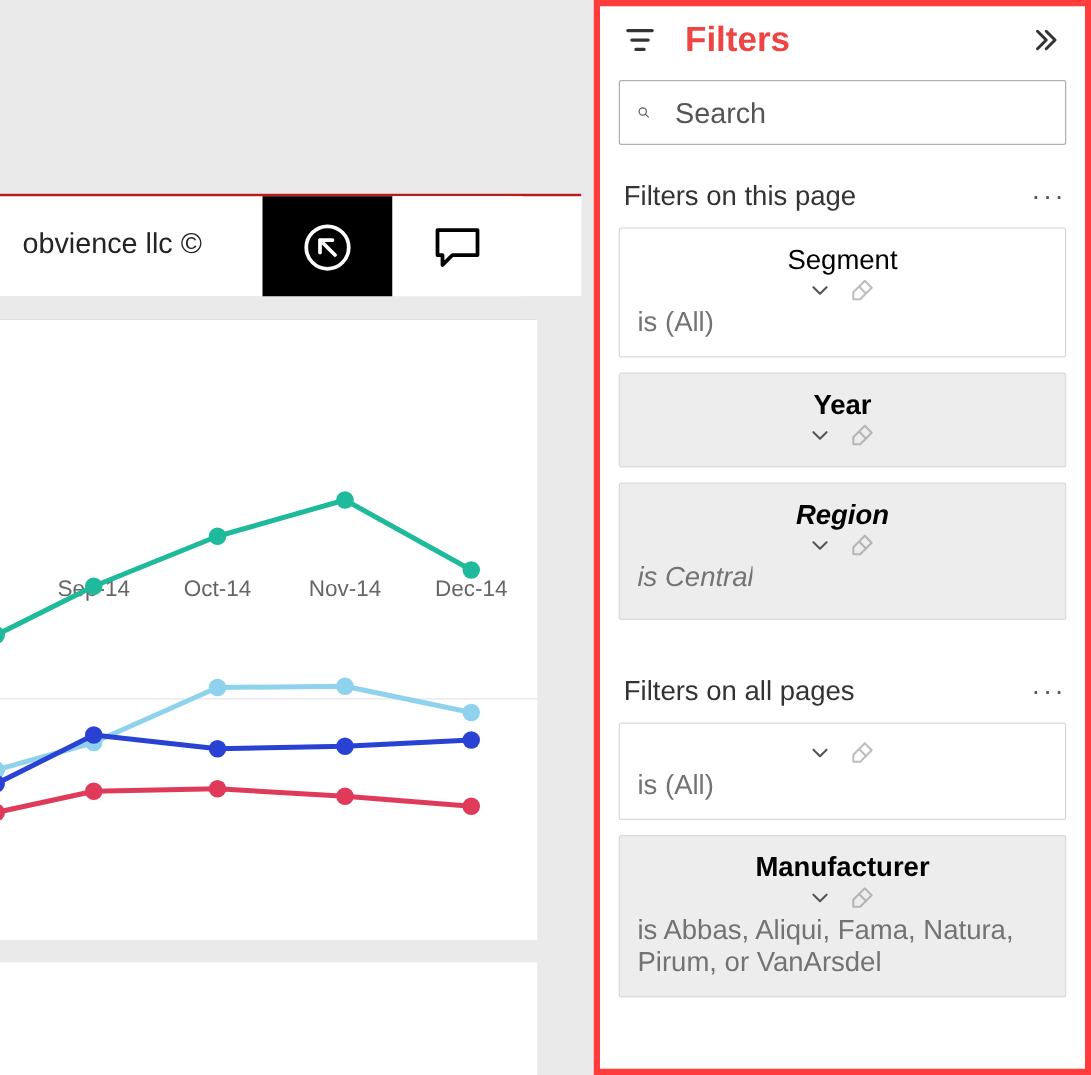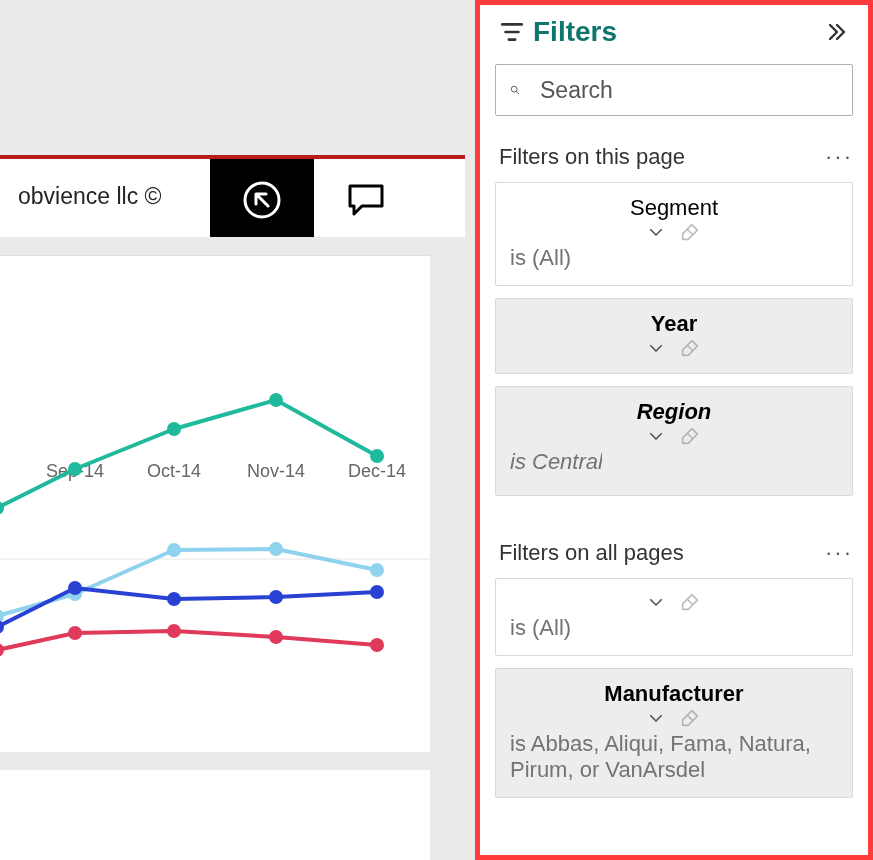--- a/index.html
+++ b/index.html
@@ -13,21 +13,21 @@
   .root { position: relative; width: 873px; height: 860px; }
 
   
   .canvas-top {
     position: absolute; left: 0; top: 0; width: 475px; height: 155px;
     background: #eaeaea;
   }
   .canvas-strip {
     position: absolute; left: 0; top: 155px; width: 465px; height: 82px;
     background: #fff;
-    border-top: 4px solid #b91c1c;
+    border-top: 2px solid #b91c1c;
   }
   .copyright {
     position: absolute; left: 18px; top: 24px;
     font-size: 23px; color: #252423;
   }
   .black-btn {
     position: absolute; top: 0; left: 210px; width: 104px; height: 82px;
     background: #000; display:flex; align-items:center; justify-content:center;
   }
   .comment-btn {
@@ -64,21 +64,21 @@
     outline: 5px solid #ff3b3b;
     outline-offset: -5px;
   }
   .pane-inner {
     position: absolute; left: 20px; right: 20px; top: 10px; bottom: 10px;
   }
   .pane-header {
     display:flex; align-items:center; padding: 6px 4px 16px 4px;
   }
   .pane-title {
-    font-size: 28px; font-weight: 600; color: #0f766e; margin-left: 8px; flex:1;
+    font-size: 28px; font-weight: 600; color: #ef4444; margin-left: 23px; flex:1;
   }
   .search-box {
     border: 1px solid #b0b0b0; height: 52px; border-radius: 2px;
     display:flex; align-items:center; padding: 0 14px; gap: 18px;
     margin-bottom: 28px;
   }
   .search-input {
     border: none; outline: none; font-size: 23px; flex:1; color: #555;
     background: transparent;
   }

